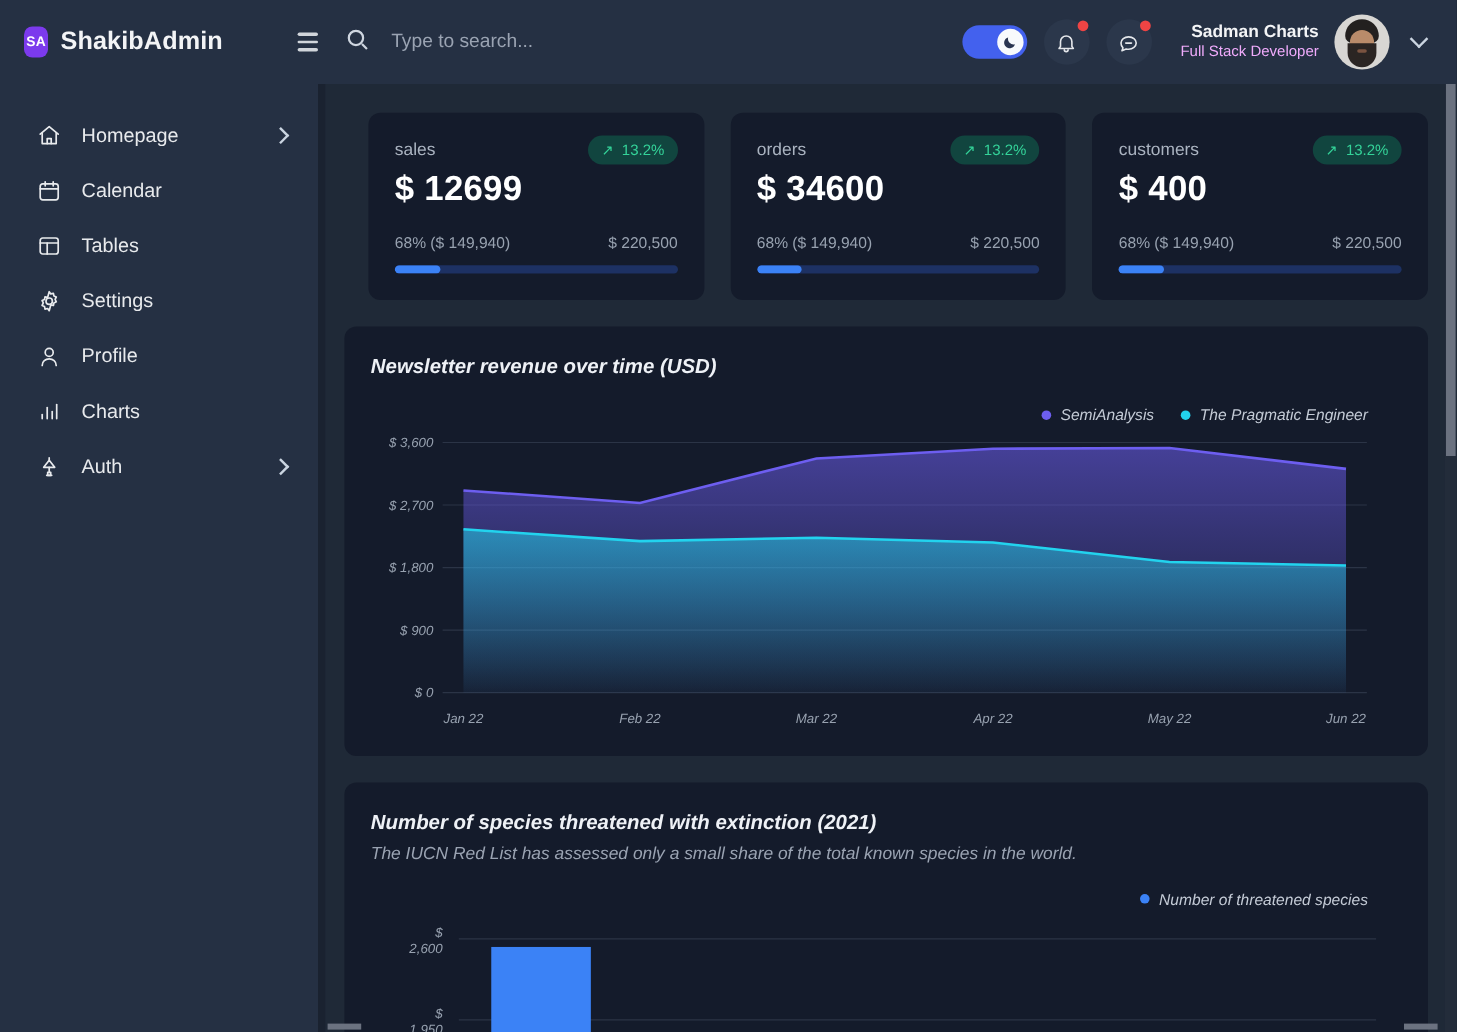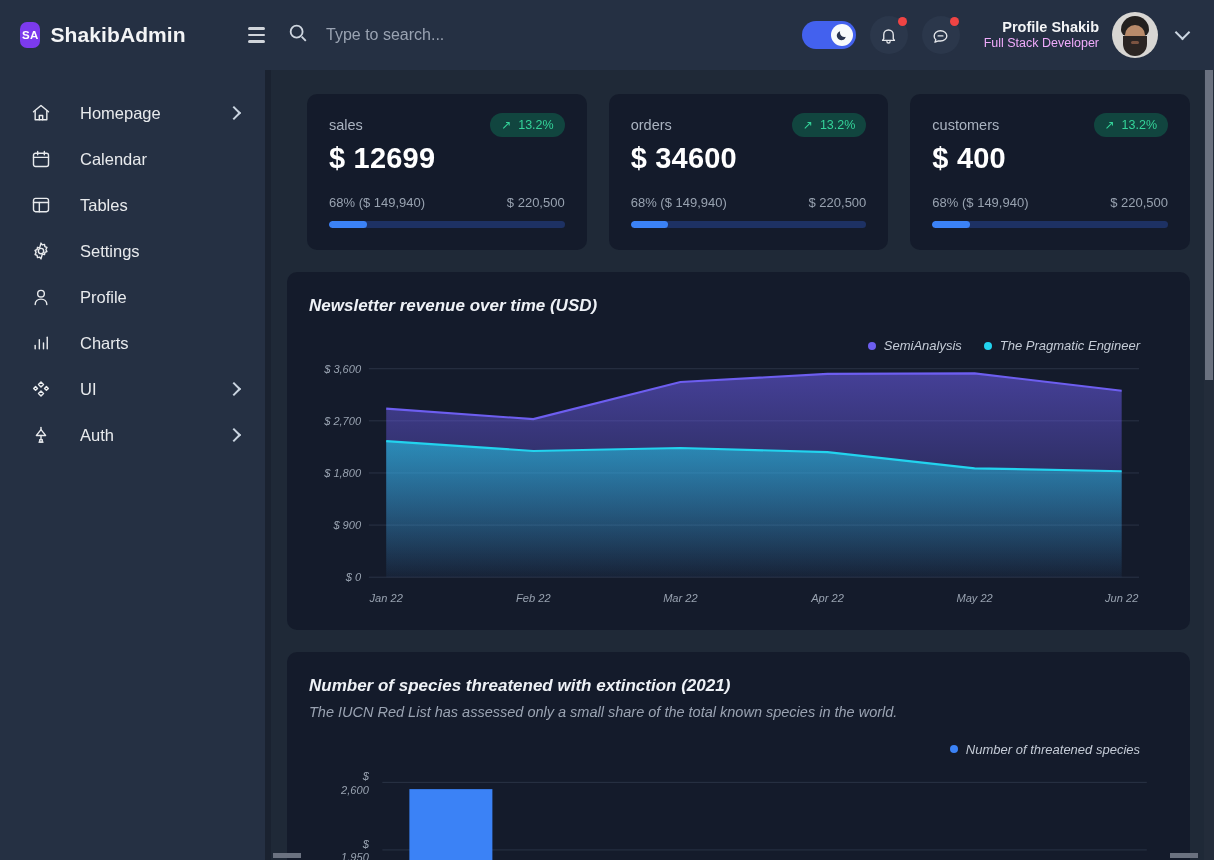--- a/index.html
+++ b/index.html
@@ -34,21 +34,21 @@
   .hamburger {
     margin-left: 52px; width: 22px; height: 16px;
     display: flex; flex-direction: column; justify-content: space-between;
     cursor: pointer;
   }
   .hamburger span { display:block; height: 2.6px; background: #d1d5db; border-radius: 2px; }
 
   .nav { margin-top: 20px; display: flex; flex-direction: column; }
   .nav-item {
     height: 46px; display: flex; align-items: center;
-    padding: 0 26px 0 30px; gap: 28px; cursor: pointer;
+    padding: 0 26px 0 30px; gap: 16px; cursor: pointer;
     color: #e8eaed; font-size: 16.5px;
   }
   .nav-item .ico { width: 22px; height: 22px; flex: 0 0 22px; display:flex; align-items:center; justify-content:center; }
   .nav-item .ico svg { width: 20px; height: 20px; stroke: #e8eaed; fill: none; stroke-width: 1.7; stroke-linecap: round; stroke-linejoin: round; }
   .nav-label { flex: 1; }
   .chev { width: 10px; height: 10px; border-right: 2px solid #cbd5e1; border-top: 2px solid #cbd5e1; transform: rotate(45deg); }
 
   
   .main { flex: 1; display: flex; flex-direction: column; min-width: 0; background: #1f2937; }
 
@@ -217,32 +217,20 @@
           <svg viewBox="0 0 24 24">
               <path d="M5 15v4"></path>
               <path d="M10 8v11"></path>
               <path d="M15 12v7"></path>
               <path d="M19.5 5v14"></path>
             </svg>
         </span>
         <span class="nav-label">Charts</span>
       </div>
 
-      <div class="nav-item">
-        <span class="ico">
-          <svg viewBox="0 0 24 24">
-              <path d="M12 3.5l3 3-3 3-3-3z"></path>
-              <path d="M12 14.5l3 3-3 3-3-3z"></path>
-              <path d="M5.5 9l2.3 2.3-2.3 2.3L3.2 11.3z"></path>
-              <path d="M18.5 9l2.3 2.3-2.3 2.3-2.3-2.3z"></path>
-            </svg>
-        </span>
-        <span class="nav-label">UI</span>
-        <span class="chev"></span>
-      </div>
 
       <div class="nav-item">
         <span class="ico">
           <svg viewBox="0 0 24 24">
               <path d="M12 3v2"></path>
               <path d="M6.5 12.5 12 5.5l5.5 7z"></path>
               <path d="M12 12.5v5"></path>
               <path d="M9.5 20.5h5"></path>
               <path d="M10.5 17.5h3v3h-3z"></path>
             </svg>
@@ -285,21 +273,21 @@
       <div class="circle-btn">
         <svg viewBox="0 0 24 24">
             <path d="M20 12.5c0 3.6-3.6 6.5-8 6.5-.9 0-1.8-.1-2.6-.3L5 20.5l1.1-3A6.6 6.6 0 0 1 4 12.5C4 8.9 7.6 6 12 6s8 2.9 8 6.5z"></path>
             <path d="M9 12.5h6"></path>
           </svg>
         <span class="dot-badge"></span>
       </div>
 
       <div class="user-block">
         <div class="user-text">
-          <div class="user-name">Profile Shakib</div>
+          <div class="user-name">Sadman Charts</div>
           <div class="user-role">Full Stack Developer</div>
         </div>
         <div class="avatar">
           <span class="hair"></span>
             <span class="face"></span>
             <span class="beard"></span>
             <span class="mouth"></span>
         </div>
         <span class="caret-down"></span>
       </div>

